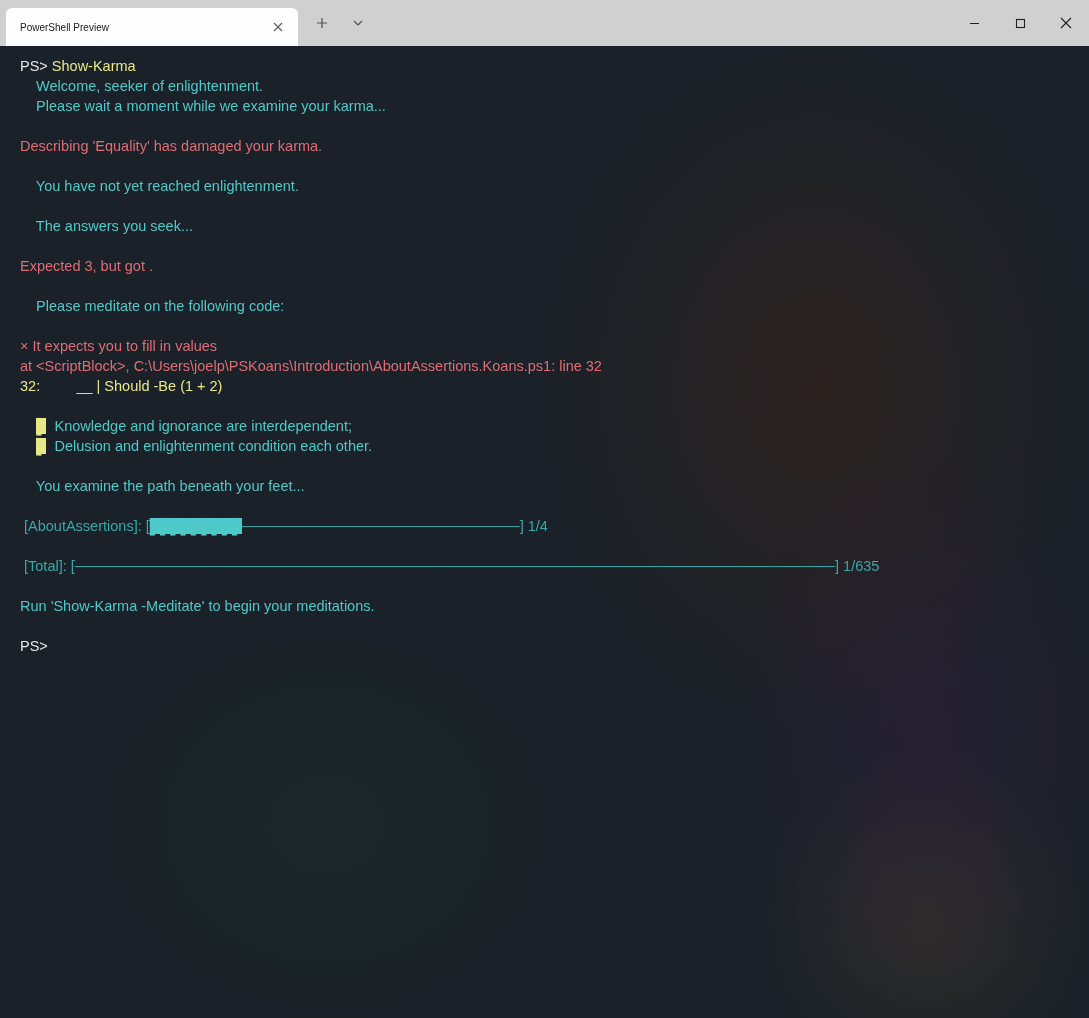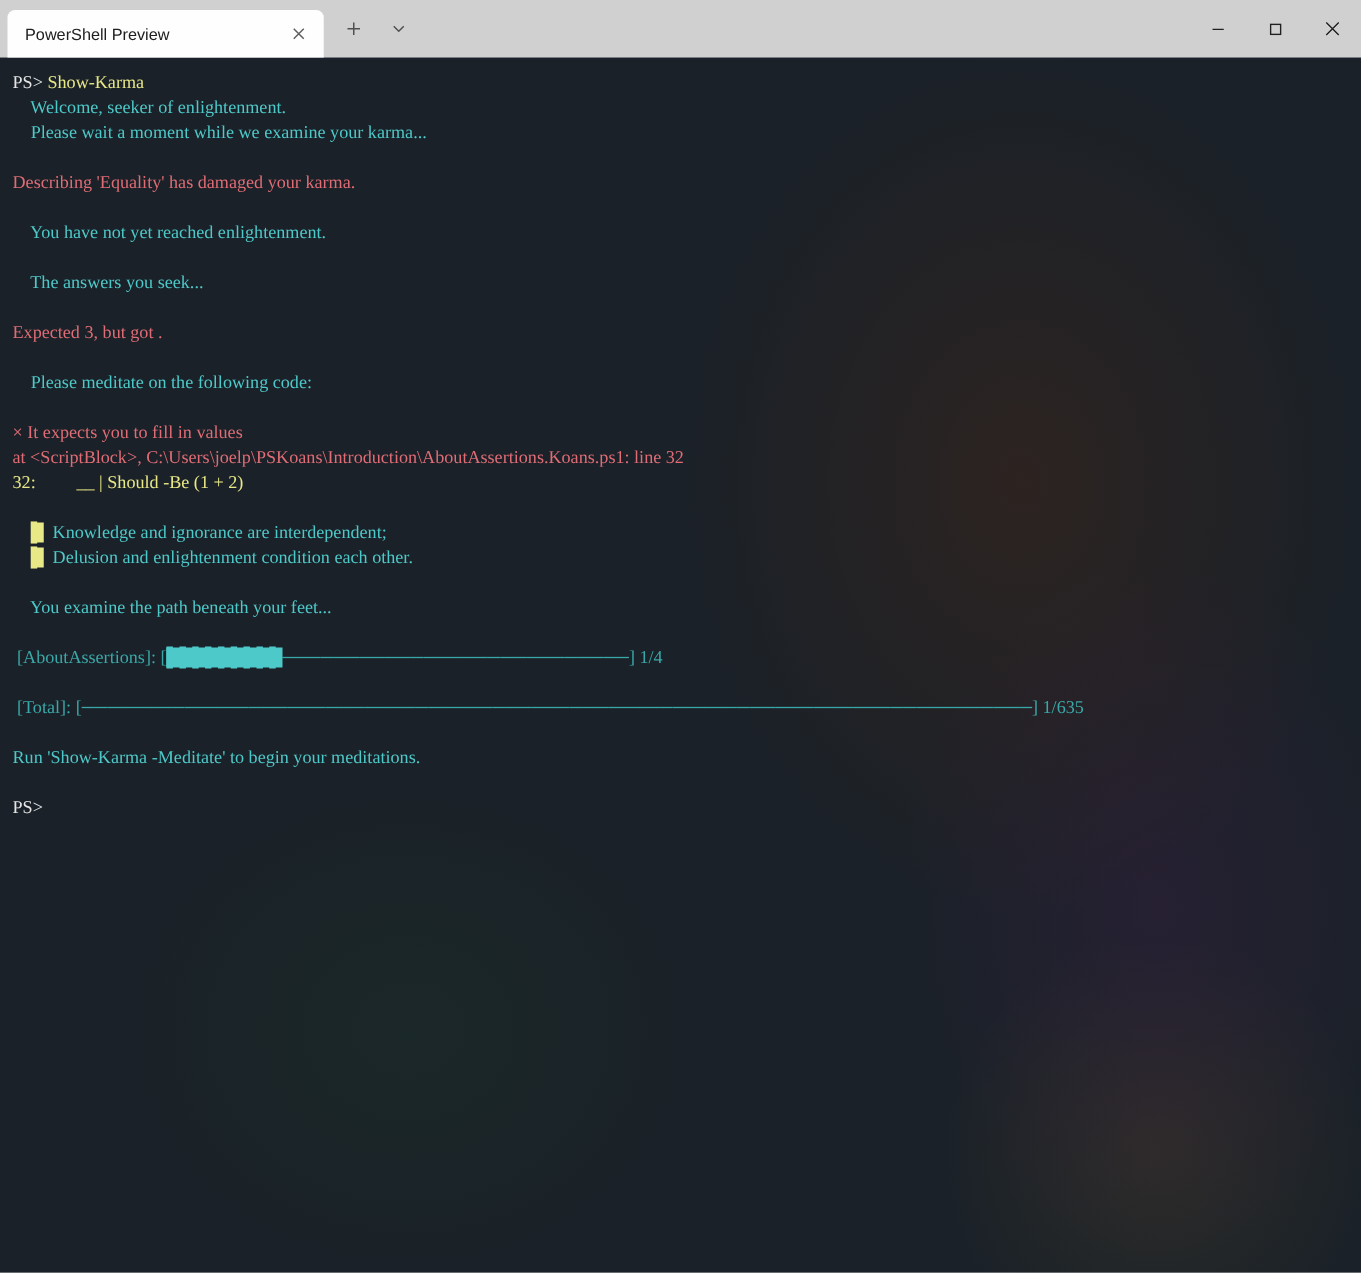--- a/index.html
+++ b/index.html
@@ -23,28 +23,28 @@
     }
     .tab-area {
       display: flex;
       align-items: center;
       height: 100%;
       padding-left: 6px;
     }
     .tab {
       background: #fefefe;
       height: 38px;
-      width: 253px;
+      width: 292px;
       margin-top: 8px;
       border-radius: 6px 6px 0 0;
       display: flex;
       align-items: center;
       justify-content: space-between;
       padding: 0 12px 0 14px;
-      font-size: 13px;
+      font-size: 10px;
       color: #202020;
     }
     .tab-close {
       width: 16px;
       height: 16px;
       display: flex;
       align-items: center;
       justify-content: center;
       font-size: 14px;
       color: #606060;
@@ -78,25 +78,25 @@
       color: #202020;
     }
     .terminal {
       height: calc(1018px - 46px);
       background: #1a2128;
       background-image:
         radial-gradient(ellipse 400px 500px at 75% 35%, rgba(80,40,20,0.35), transparent 70%),
         radial-gradient(ellipse 300px 400px at 85% 70%, rgba(60,30,70,0.35), transparent 70%),
         radial-gradient(ellipse 350px 300px at 30% 80%, rgba(30,60,40,0.25), transparent 70%),
         radial-gradient(ellipse 250px 250px at 85% 90%, rgba(90,70,40,0.3), transparent 70%);
-      font-family: Liberation Serif, serif;
+      font-family: Liberation Sans, sans-serif;
       font-size: 14.5px;
       line-height: 20px;
       color: #d0d0d0;
-      padding: 10px 10px;
+      padding: 10px 20px;
       white-space: pre;
       overflow: hidden;
     }
     .c-prompt { color: #e6e6e6; }
     .c-yellow { color: #e8e887; }
     .c-cyan { color: #4ec9c9; }
     .c-red { color: #e06c75; }
     .c-teal { color: #3aa8a8; }
     .c-koanbar { color: #e8e887; background: #e8e887; }
     .progress-fill { 

